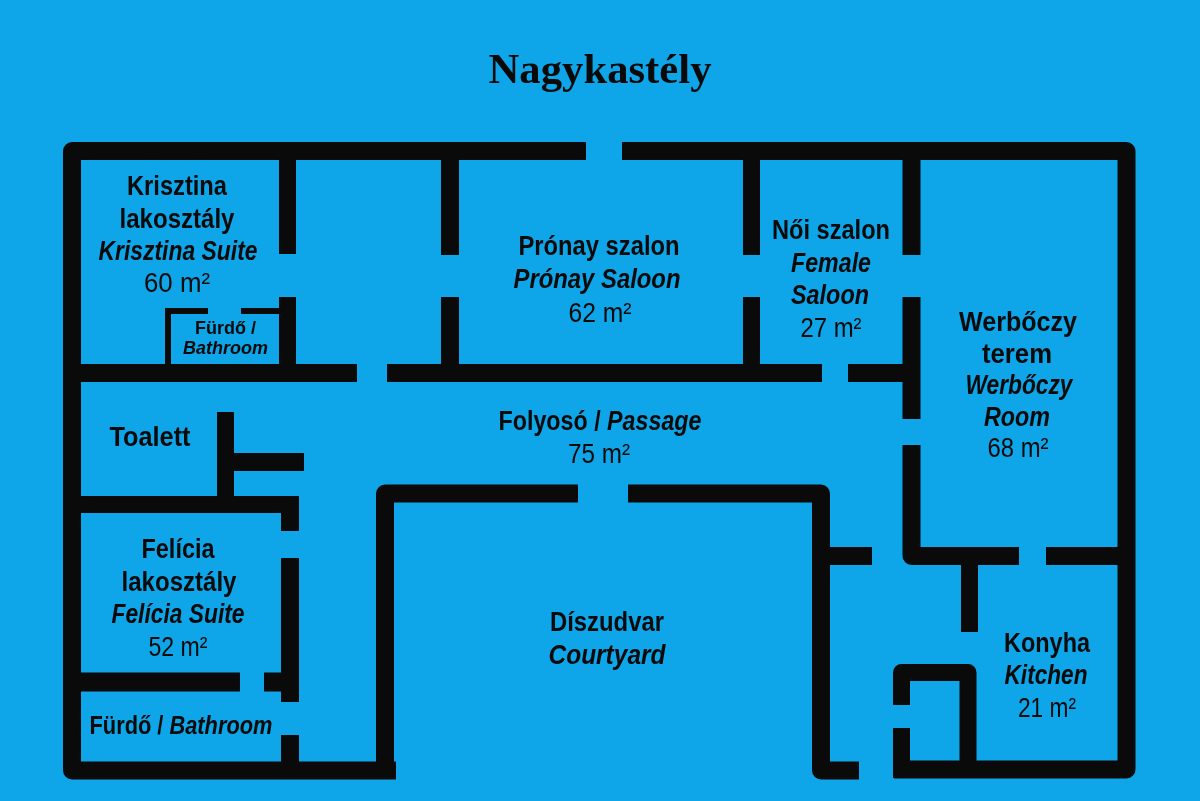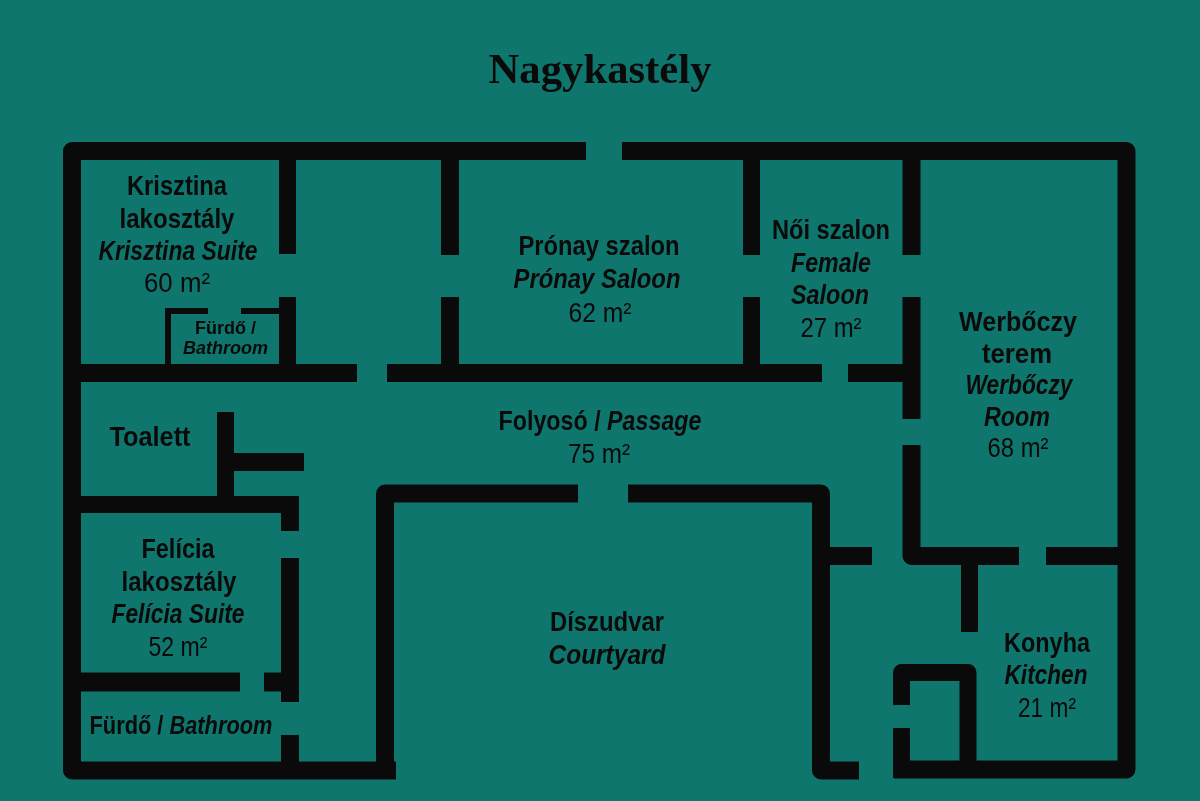--- a/index.html
+++ b/index.html
@@ -1,16 +1,16 @@
 <!DOCTYPE html>
 <html><head>
 <meta charset="utf-8">
 <style>
   html,body{margin:0;padding:0;background:#fff;}
-  .wrap{width:1200px;height:801px;position:relative;background:#0f766e;}
+  .wrap{width:1200px;height:801px;position:relative;background:#0ea5e9;}
   text{font-family:"Liberation Sans",sans-serif;fill:#0a0a0a;}
   .b{font-weight:bold;}
   .bi{font-weight:bold;font-style:italic;}
   .r{font-weight:normal;}
   .ttl{font-family:"Liberation Serif",serif;font-weight:bold;}
   path{stroke:#0a0a0a;fill:none;}
 </style>
 </head>
 <body>
 <div class="wrap">

